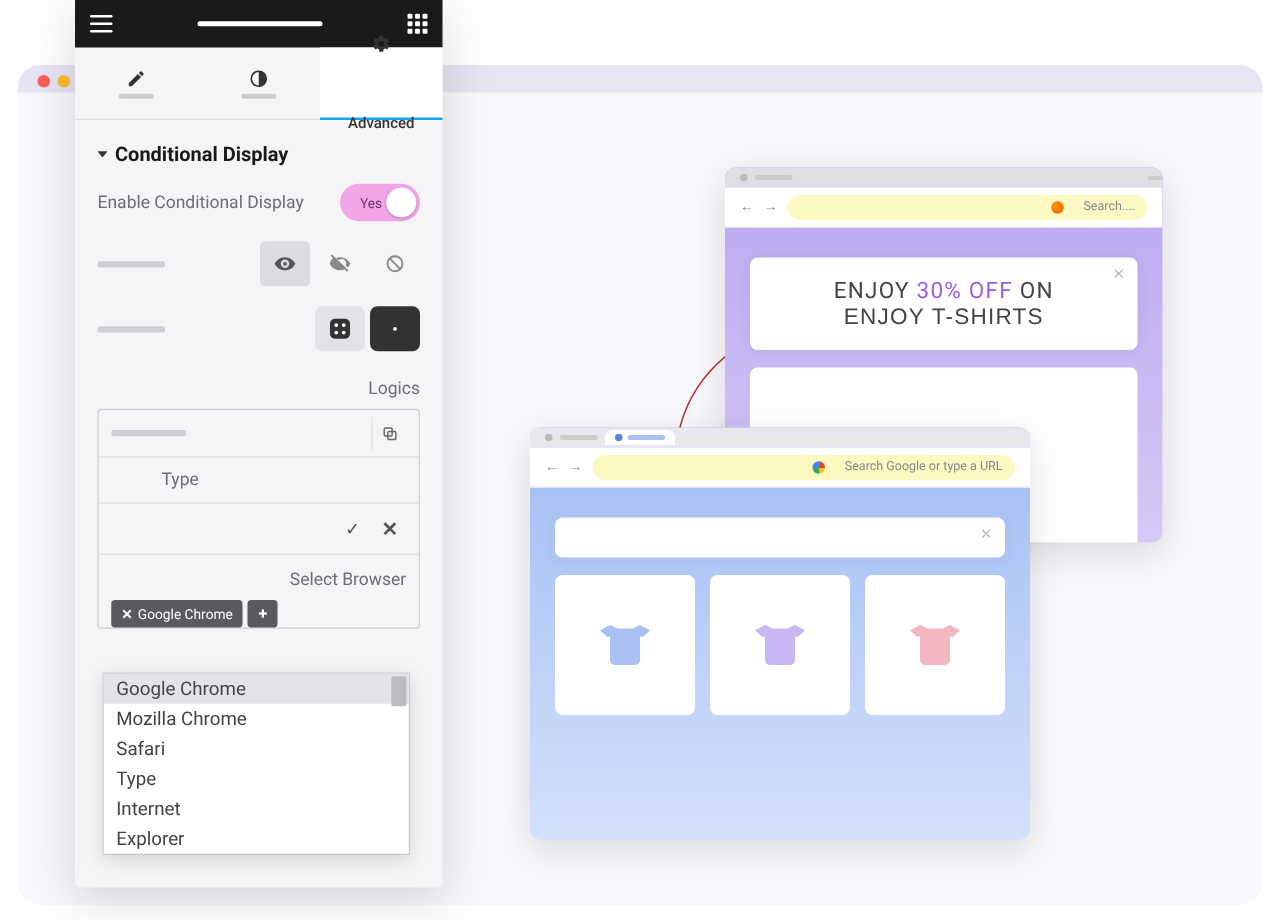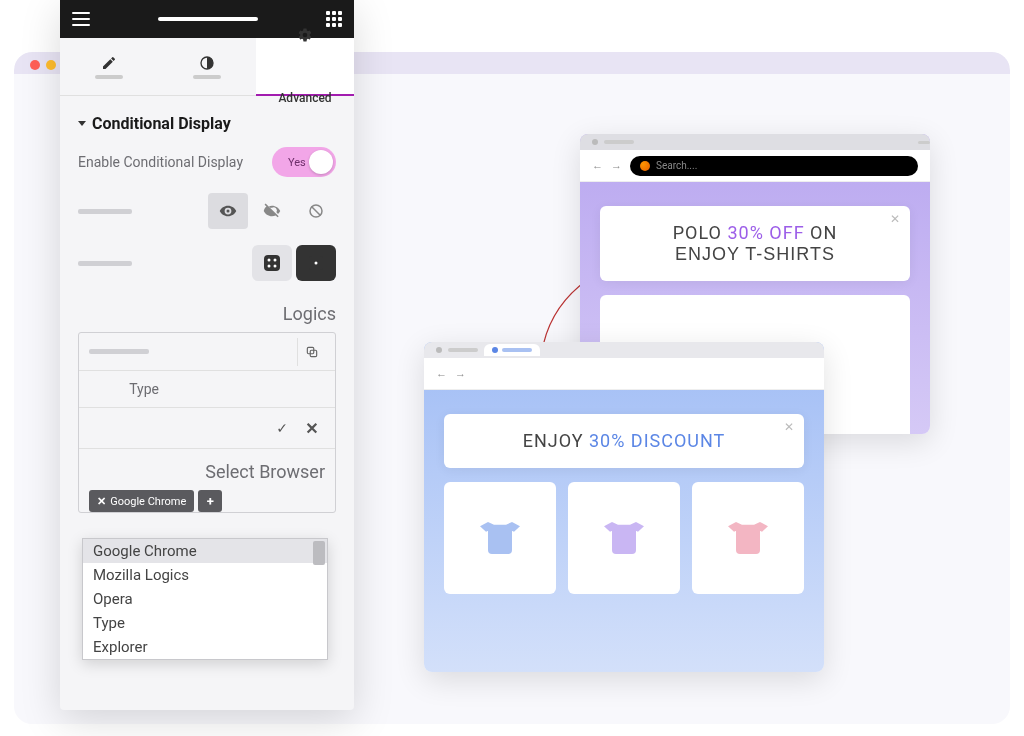--- a/index.html
+++ b/index.html
@@ -18,42 +18,42 @@
 .panel { position: absolute; top: 0; left: 60px; width: 294px; height: 710px; background: #f5f5f7; box-shadow: 0 10px 40px rgba(0,0,0,.15); border-radius: 4px; overflow: visible; }
 .panel-top { height: 38px; background: #1a1a1a; display: flex; align-items: center; justify-content: space-between; padding: 0 12px; }
 .hamburger { width: 18px; height: 14px; display: flex; flex-direction: column; justify-content: space-between; cursor: pointer; }
 .hamburger span { height: 2px; background: #fff; border-radius: 1px; }
 .top-bar-line { width: 100px; height: 4px; background: #fff; border-radius: 3px; }
 .apps-grid { width: 16px; height: 16px; display: grid; grid-template-columns: repeat(3,1fr); gap: 2px; cursor: pointer; }
 .apps-grid span { background: #fff; border-radius: 1px; }
 
 .tabs { height: 58px; display: flex; }
 .tab { flex: 1; display: flex; flex-direction: column; align-items: center; justify-content: center; gap: 4px; cursor: pointer; border-bottom: 1px solid #e0e0e0; position: relative; }
-.tab.active { border-bottom: 2px solid #a21caf; background: #fff; gap: 48px; }
+.tab.active { border-bottom: 2px solid #0ea5e9; background: #fff; gap: 48px; }
 .tab-icon { width: 16px; height: 16px; display: flex; align-items: center; justify-content: center; }
 .tab-underline { width: 28px; height: 4px; background: #ccc; border-radius: 2px; }
 .tab-label { font-size: 12px; color: #333; font-weight: 500; }
 
 .panel-body { padding: 18px 18px 0 18px; text-align: right; }
 .section-header { display: flex; align-items: center; gap: 6px; font-weight: 700; font-size: 16px; color: #1a1a1a; margin-bottom: 14px; cursor: pointer; }
 .chev { width: 0; height: 0; border-left: 4px solid transparent; border-right: 4px solid transparent; border-top: 5px solid #333; }
 
 .row { display: flex; align-items: center; justify-content: space-between; margin-bottom: 16px; }
 .row-label { font-size: 14px; color: #6d6d72; }
 .toggle { width: 64px; height: 30px; border-radius: 15px; background: #f2a6e8; position: relative; cursor: pointer; display: flex; align-items: center; }
 .toggle-text { font-size: 11px; color: #6d2e6a; padding-left: 16px; }
 .toggle-knob { width: 24px; height: 24px; border-radius: 50%; background: #fff; position: absolute; right: 3px; top: 3px; box-shadow: 0 1px 3px rgba(0,0,0,.2); }
 
 .placeholder-line { width: 54px; height: 5px; background: #d0d0d4; border-radius: 2px; }
 .btn-group { display: flex; gap: 4px; }
 .icon-btn { width: 40px; height: 36px; border-radius: 4px; display: flex; align-items: center; justify-content: center; cursor: pointer; background: transparent; }
 .icon-btn.active { background: #dcdce0; }
 .icon-btn.dark { background: #333; }
 
-.subheading { font-size: 18px; color: #6d6d72; margin-bottom: 8px; }
+.subheading { font-size: 14px; color: #6d6d72; margin-bottom: 8px; }
 
 .logic-card { border: 1px solid #d0d0d4; border-radius: 3px; background: #f5f5f7; }
 .logic-top { height: 38px; display: flex; align-items: center; justify-content: space-between; padding: 0 10px; border-bottom: 1px solid #e0e0e0; }
 .copy-btn { width: 28px; height: 28px; border-left: 1px solid #e0e0e0; display: flex; align-items: center; justify-content: center; cursor: pointer; }
 .logic-row { display: flex; align-items: center; padding: 10px; gap: 12px; border-bottom: 1px solid #e0e0e0; }
 .logic-row-label { font-size: 14px; color: #6d6d72; width: 70px; }
 .select-box { flex: 1; height: 36px; border: 1px solid #d0d0d4; border-radius: 3px; background: #fff; display: flex; align-items: center; justify-content: space-between; padding: 0 10px; cursor: pointer; font-size: 13px; }
 .dropdown-chev { width: 0; height: 0; border-left: 4px solid transparent; border-right: 4px solid transparent; border-top: 5px solid #888; }
 .logic-actions { display: flex; justify-content: flex-end; padding: 6px 8px; gap: 0; border-bottom: 1px solid #e0e0e0; }
 .action-sq { width: 30px; height: 28px; display: flex; align-items: center; justify-content: center; cursor: pointer; font-size: 14px; color: #555; }
@@ -75,21 +75,21 @@
 .preview-area { position: absolute; left: 400px; top: 80px; width: 600px; height: 600px; }
 .mini-browser { position: absolute; border-radius: 8px; box-shadow: 0 8px 30px rgba(0,0,0,.12); overflow: hidden; }
 .mini-browser.ff { left: 180px; top: 54px; width: 350px; height: 300px; background: linear-gradient(180deg,#b9a7f0 0%, #d5c9f6 100%); }
 .mini-browser.chrome { left: 24px; top: 262px; width: 400px; height: 330px; background: linear-gradient(180deg,#a1bdf5 0%, #d3e0fa 100%); }
 .mb-tabs { height: 16px; background: #dedee3; display:flex; align-items:center; gap:6px; padding-left:12px;}
 .mb-tab-dot { width:6px;height:6px;border-radius:50%;background:#bbb;}
 .mb-tab-line { width:30px;height:4px;background:#ccc;border-radius:2px;}
 .mb-tab-active { display:flex;align-items:center;gap:4px;background:#fff;border-radius:6px 6px 0 0;padding:3px 8px;}
 .mb-url { height: 32px; background: #fff; display: flex; align-items: center; gap: 8px; padding: 0 12px; border-bottom: 1px solid #eee; }
 .mb-url .nav-ar { font-size: 11px; color: #888; cursor: pointer; }
-.mb-url .url-field { flex: 1; height: 20px; background: #000000; border-radius: 10px; display: flex; align-items: center; gap: 6px; padding: 0 10px; font-size: 10px; color: #888; }
+.mb-url .url-field { flex: 1; height: 20px; background: #fef9c3; border-radius: 10px; display: flex; align-items: center; gap: 16px; padding: 0 10px; font-size: 10px; color: #888; justify-content: flex-end; }
 .browser-icon { width: 10px; height: 10px; border-radius: 50%; }
 .browser-icon.ff { background: radial-gradient(circle at 30% 30%, #ff9500, #e66000); }
 .browser-icon.g { background: conic-gradient(#ea4335 0 90deg, #fbbc05 90deg 180deg, #34a853 180deg 270deg, #4285f4 270deg 360deg); }
 
 .banner { background: #fff; border-radius: 6px; padding: 16px 20px; position: relative; margin: 24px 20px 14px 20px; text-align: center; box-shadow: 0 2px 12px rgba(0,0,0,.06); }
 .banner .close-x { position: absolute; top: 6px; right: 10px; font-size: 12px; color: #bbb; cursor: pointer; }
 .banner-text { font-size: 18px; letter-spacing: 1px; font-weight: 400; color: #444; font-family: "Arial Narrow", Arial, sans-serif; }
 .banner-text .accent-purple { color: #9c5ee8; }
 .banner-text .accent-blue { color: #5b86e5; }
 
@@ -255,23 +255,24 @@
           </div>
           <div class="plus-chip">+</div>
         </div>
       </div>
     </div>
   </div>
 </div>
 
 <div class="dropdown-menu">
   <div class="opt highlighted">Google Chrome</div>
-  <div class="opt">Mozilla Logics</div>
-  <div class="opt">Opera</div>
+  <div class="opt">Mozilla Chrome</div>
+  <div class="opt">Safari</div>
   <div class="opt">Type</div>
+  <div class="opt">Internet</div>
   <div class="opt">Explorer</div>
   <div class="scrollbar-track">
       <div class="scrollbar-thumb"></div>
     </div>
 </div>
 
 <div class="preview-area">
 
   <svg class="arrow-path" viewBox="0 0 130 140">
     <path d="M5 135 Q 5 40 120 10" fill="none" stroke="#b33" stroke-width="1.2"></path>
@@ -289,21 +290,21 @@
       <span class="nav-ar">←</span>
       <span class="nav-ar">→</span>
       <div class="url-field">
         <span class="browser-icon ff"></span>
         <span>Search....</span>
       </div>
     </div>
     <div class="banner">
       <span class="close-x">✕</span>
       <div class="banner-text">
-        <span>POLO </span><span class="accent-purple">30% OFF</span><span> ON</span>
+        <span>ENJOY </span><span class="accent-purple">30% OFF</span><span> ON</span>
       </div>
       <div class="banner-text">ENJOY T-SHIRTS</div>
     </div>
     <div class="product-row">
       <div class="product-card">
           <div class="tshirt pink"></div>
         </div>
     </div>
   </div>
 
@@ -312,26 +313,27 @@
       <span class="mb-tab-dot"></span>
         <span class="mb-tab-line"></span>
       <div class="mb-tab-active">
           <span class="mb-tab-dot" style="background:#5b86e5"></span>
           <span class="mb-tab-line" style="background:#a9c1f2"></span>
         </div>
     </div>
     <div class="mb-url">
       <span class="nav-ar">←</span>
       <span class="nav-ar">→</span>
+      <div class="url-field">
+        <span class="browser-icon g"></span>
+        <span>Search Google or type a URL</span>
+      </div>
     </div>
     <div class="banner">
       <span class="close-x">✕</span>
-      <div class="banner-text">
-        <span>ENJOY </span><span class="accent-blue">30% DISCOUNT</span>
-      </div>
     </div>
     <div class="product-row">
       <div class="product-card">
           <div class="tshirt blue"></div>
         </div>
       <div class="product-card">
           <div class="tshirt purple"></div>
         </div>
       <div class="product-card">
           <div class="tshirt pink"></div>

